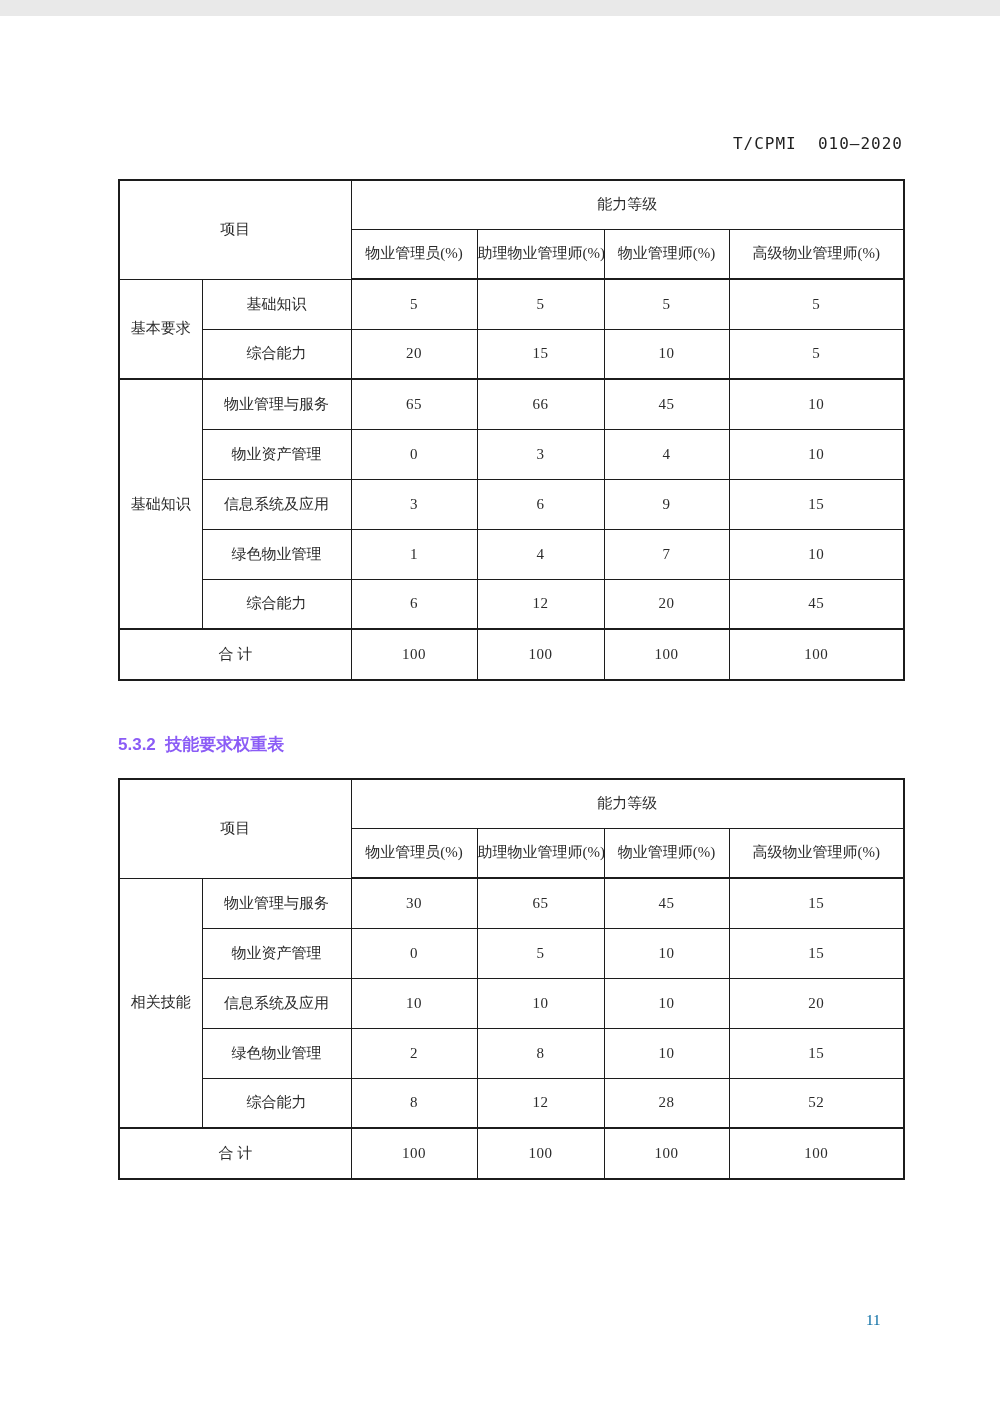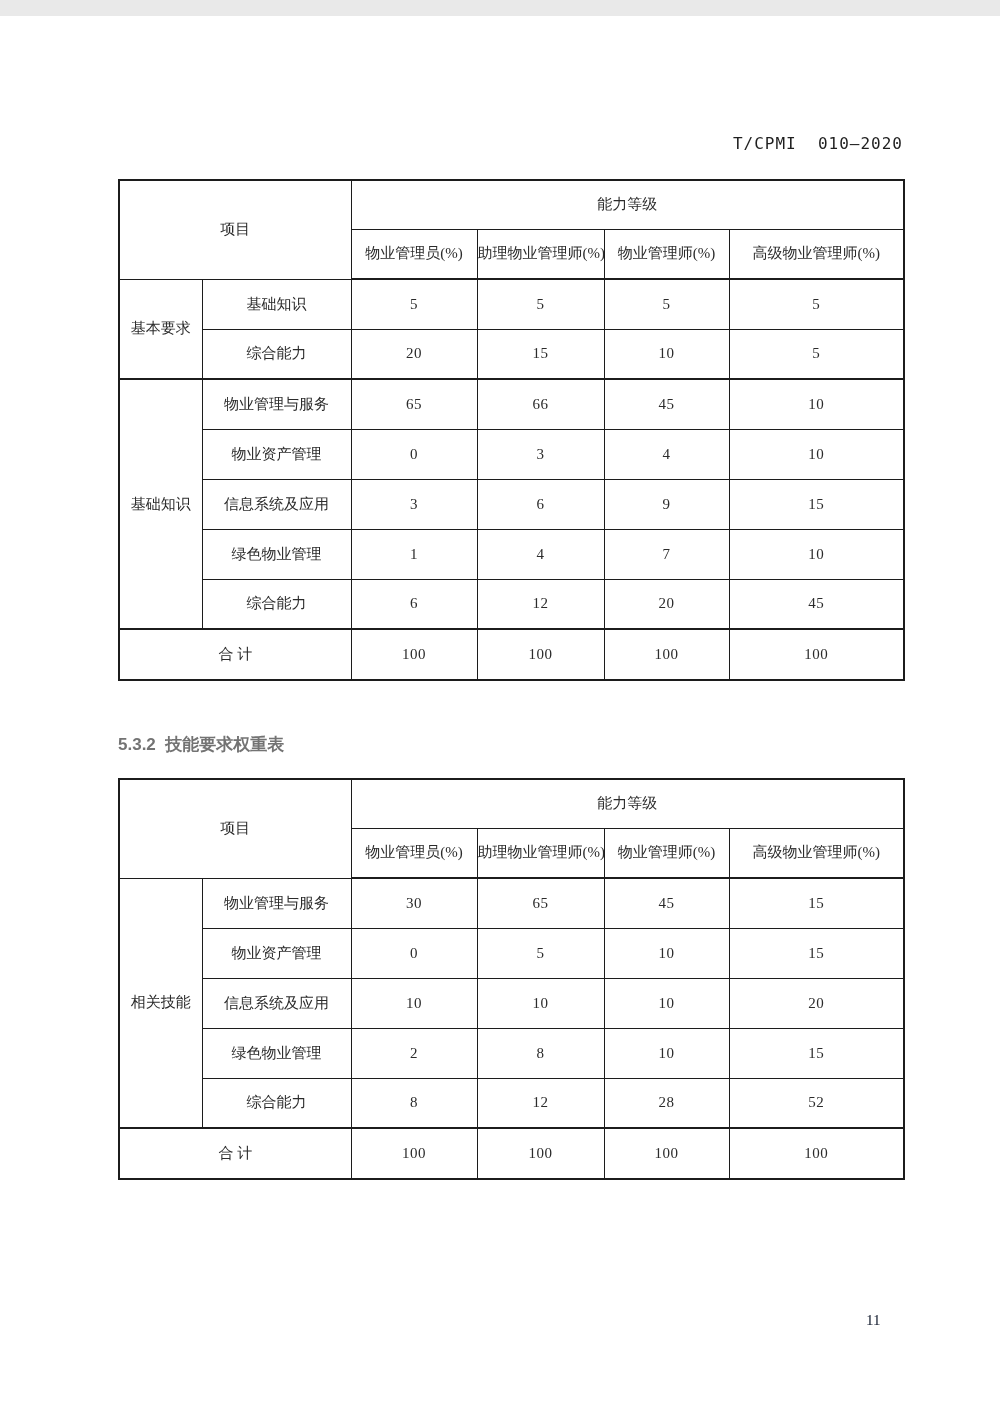--- a/index.html
+++ b/index.html
@@ -52,29 +52,29 @@
   tr.total td { border-top-width: 2px; }
   tr.group-start td { border-top-width: 2px; }
   td.num { letter-spacing: 0.5px; }
   .section-heading {
     position: absolute;
     left: 118px;
     top: 717px;
     font-family: "Liberation Sans", "DejaVu Sans", sans-serif;
     font-weight: bold;
     font-size: 17px;
-    color: #737373;
+    color: #8b5cf6;
     white-space: pre;
   }
   .page-number {
     position: absolute;
     left: 866px;
     top: 1296px;
     font-size: 15px;
-    color: #0f172a;
+    color: #0369a1;
     font-family: "Liberation Serif", "DejaVu Serif", serif;
   }
 </style>
 </head>
 <body>
 
 <div class="page">
 
   <div class="doc-number">T/CPMI  010—2020</div>
 

